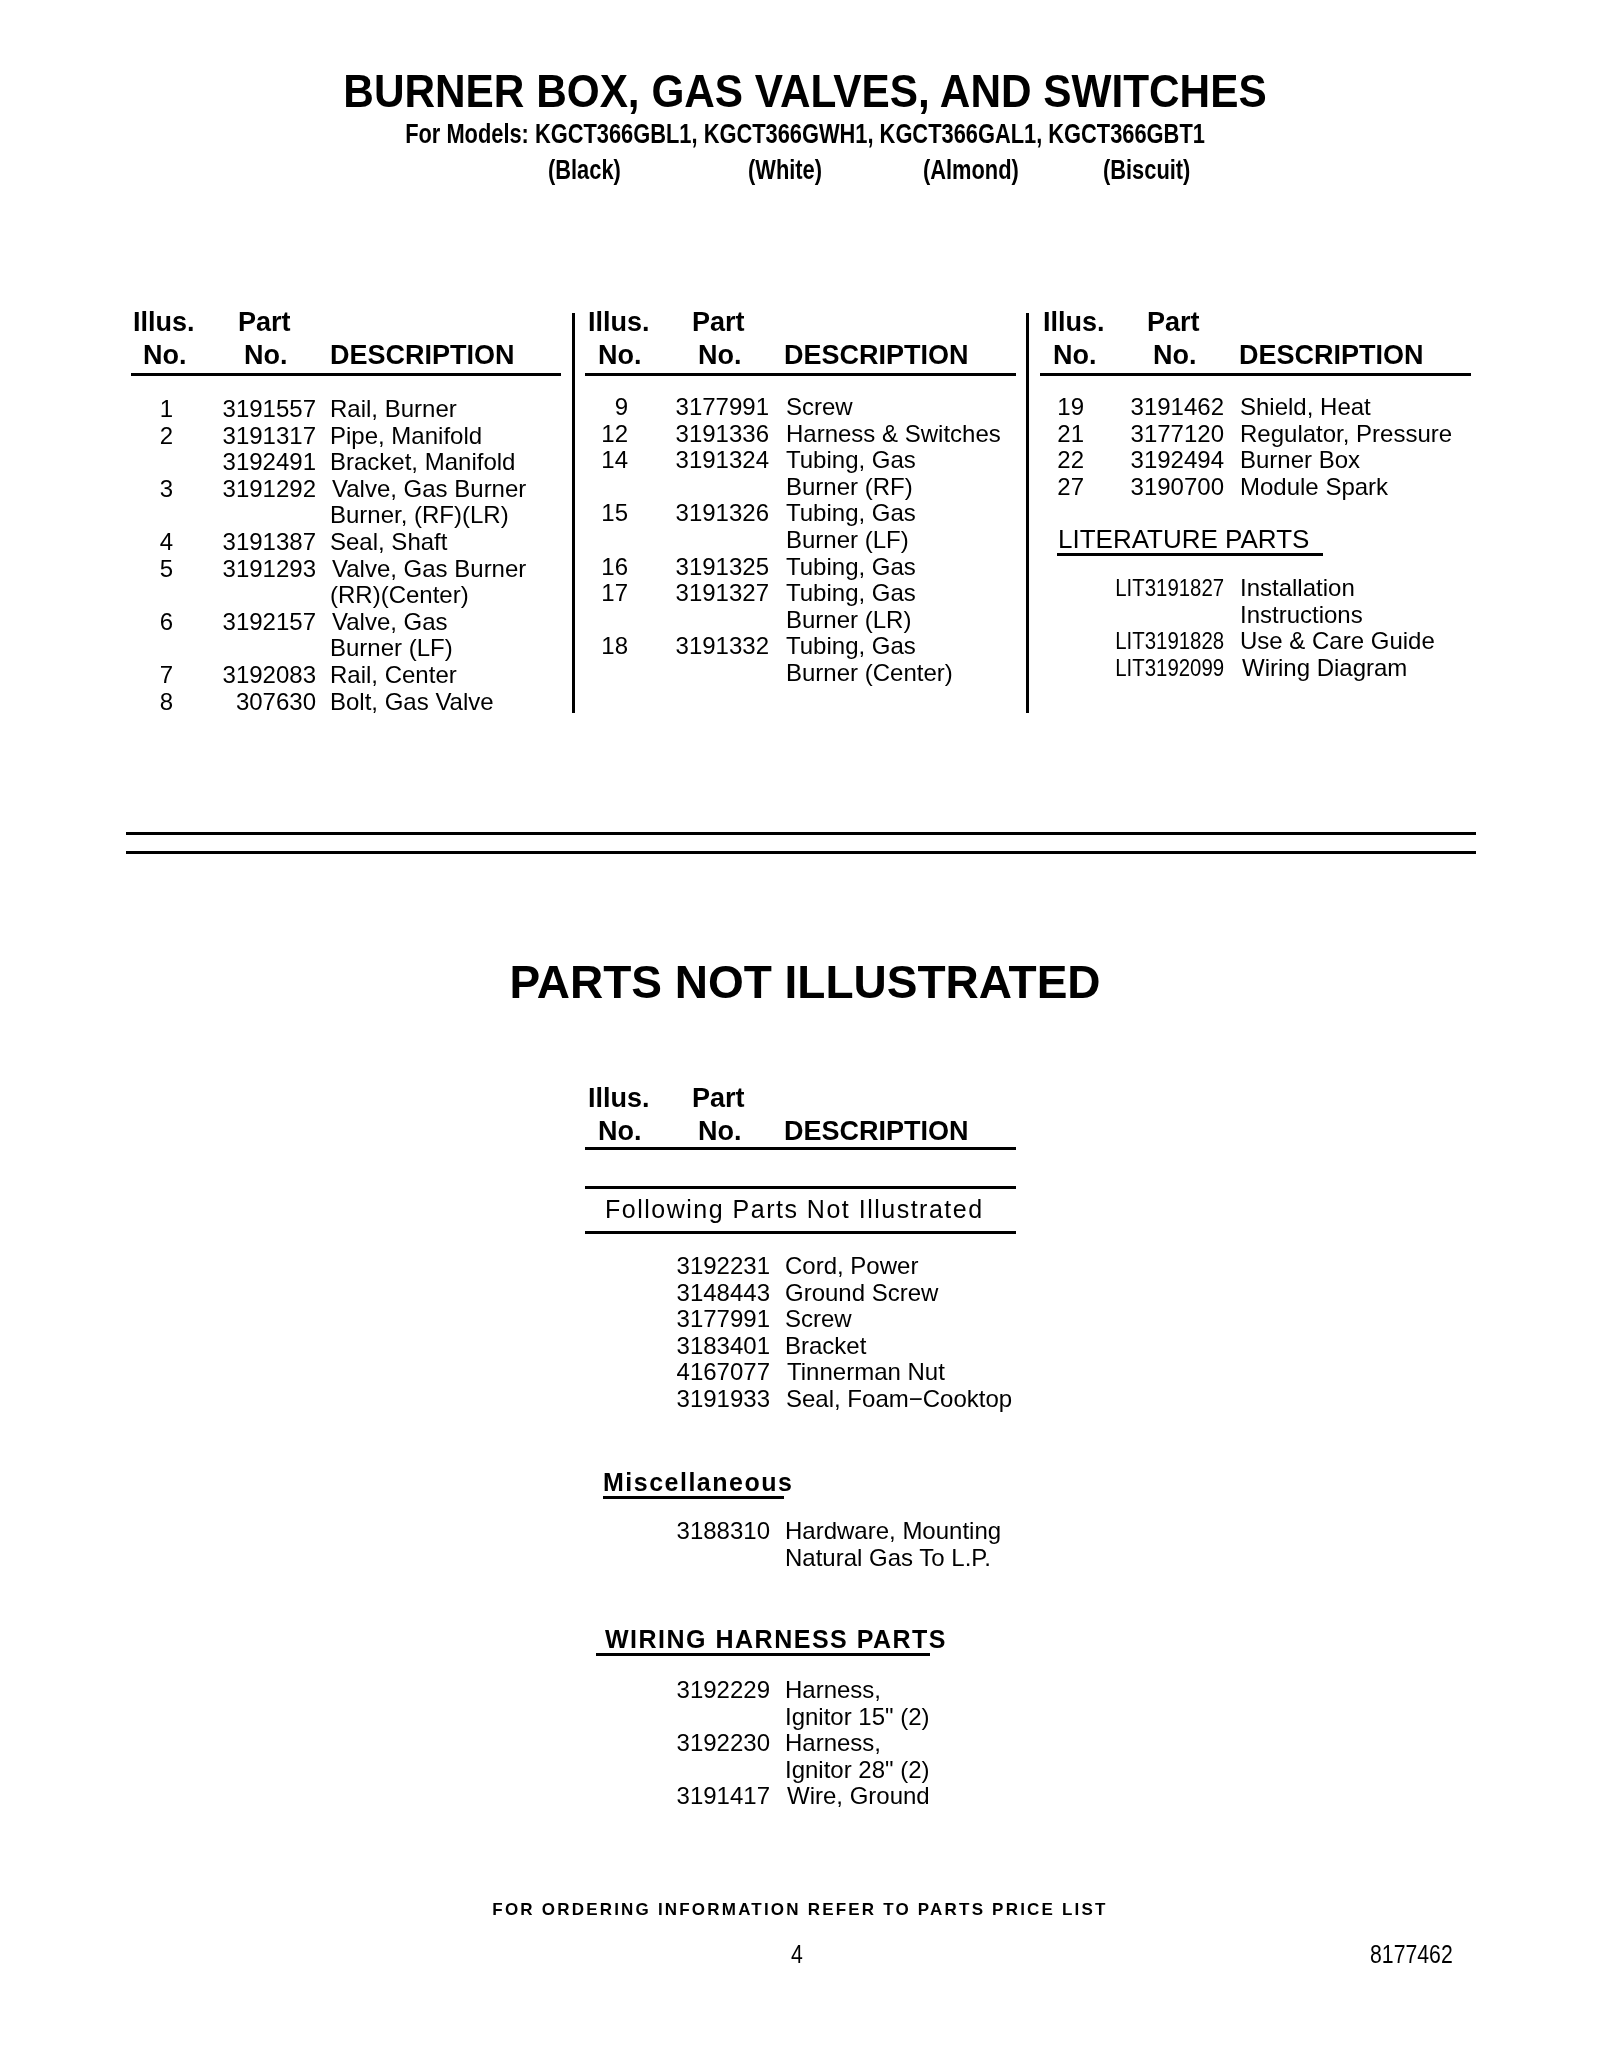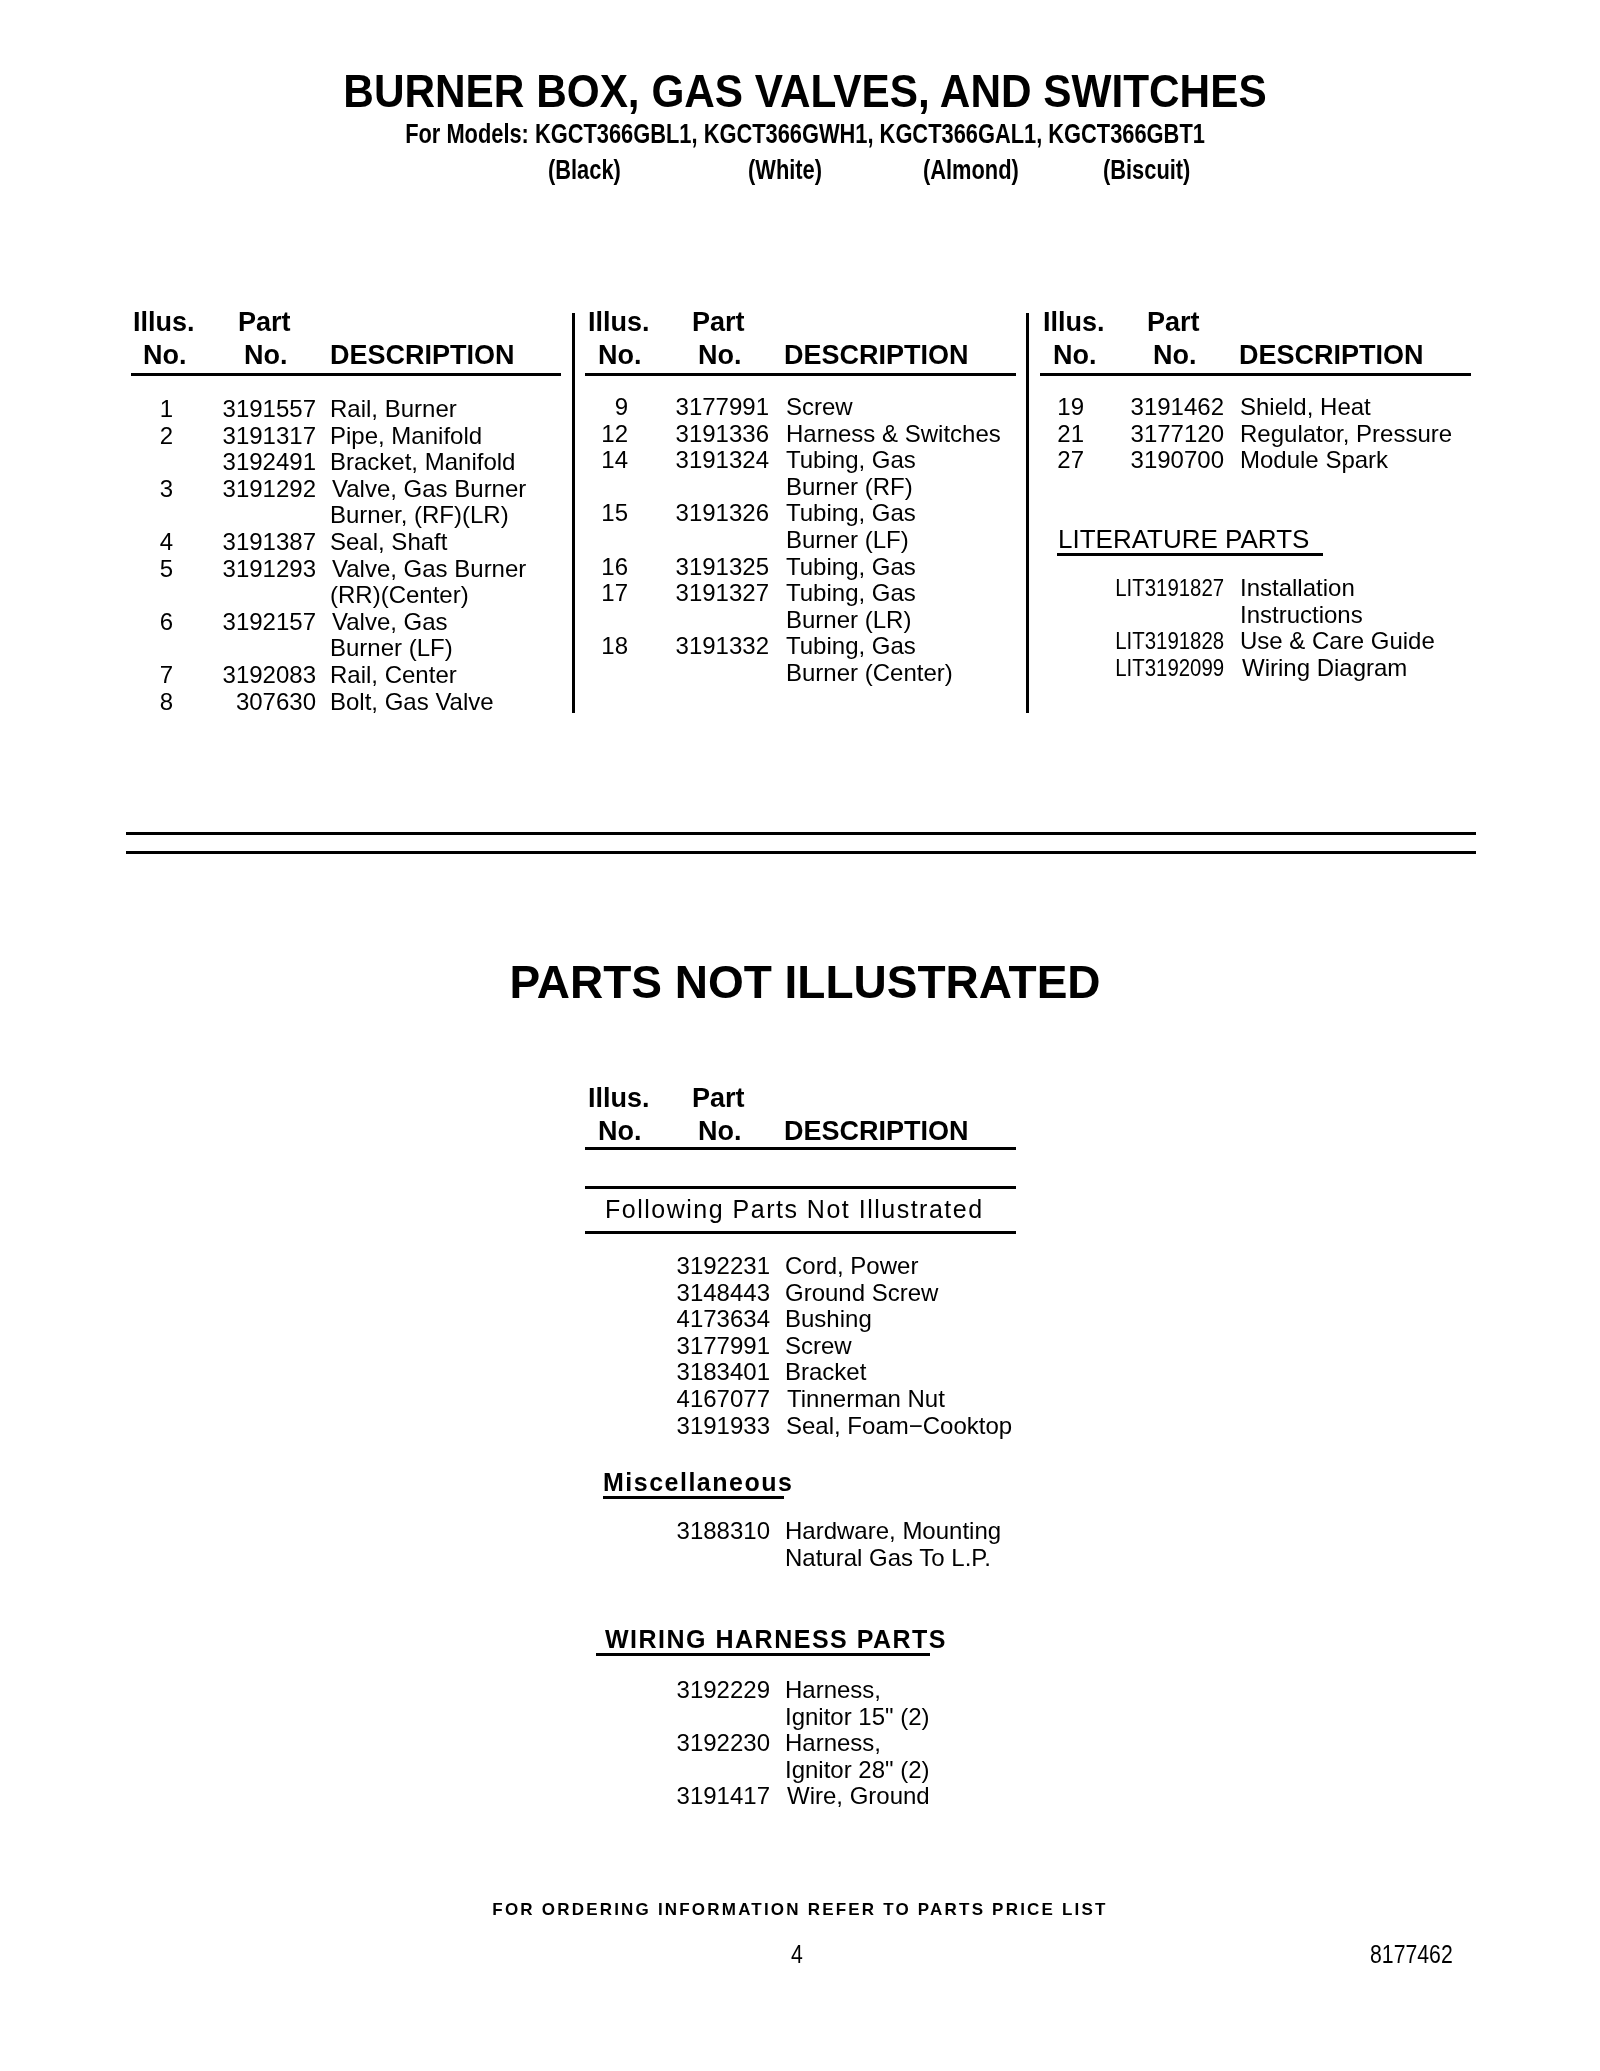--- a/index.html
+++ b/index.html
@@ -191,20 +191,25 @@
       <span class="illus" style="right:396px">19</span>
       <span class="part" style="right:256px">3191462</span>
       <span class="desc" style="left:1240px">Shield, Heat</span>
     </div>
   <div class="row">
       <span class="illus" style="right:396px">21</span>
       <span class="part" style="right:256px">3177120</span>
       <span class="desc" style="left:1240px">Regulator, Pressure</span>
     </div>
   <div class="row">
+      <span class="illus" style="right:396px">22</span>
+      <span class="part" style="right:256px">3192494</span>
+      <span class="desc" style="left:1240px">Burner Box</span>
+    </div>
+  <div class="row">
       <span class="illus" style="right:396px">27</span>
       <span class="part" style="right:256px">3190700</span>
       <span class="desc" style="left:1240px">Module Spark</span>
     </div>
 </div>
 
 <div class="abs lit-head" style="left:1058px;top:524px">LITERATURE PARTS</div>
 <div class="rule" style="left:1057px;top:553px;width:266px"></div>
 <div class="abs rows" style="left:0;top:575px;width:1480px">
   <div class="row">
@@ -245,24 +250,20 @@
 <div class="abs rows" style="left:0;top:1253px;width:1050px">
   <div class="row">
       <span class="part" style="right:280px">3192231</span>
       <span class="desc" style="left:785px">Cord, Power</span>
     </div>
   <div class="row">
       <span class="part" style="right:280px">3148443</span>
       <span class="desc" style="left:785px">Ground Screw</span>
     </div>
   <div class="row">
-      <span class="part" style="right:280px">4173634</span>
-      <span class="desc" style="left:785px">Bushing</span>
-    </div>
-  <div class="row">
       <span class="part" style="right:280px">3177991</span>
       <span class="desc" style="left:785px">Screw</span>
     </div>
   <div class="row">
       <span class="part" style="right:280px">3183401</span>
       <span class="desc" style="left:785px">Bracket</span>
     </div>
   <div class="row">
       <span class="part" style="right:280px">4167077</span>
       <span class="desc" style="left:787px">Tinnerman Nut</span>

